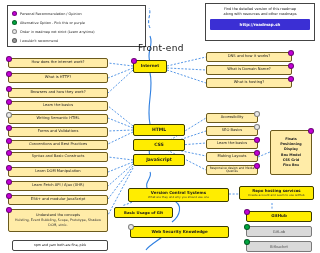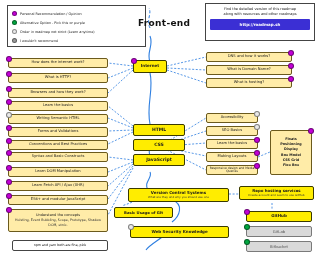--- a/index.html
+++ b/index.html
@@ -37,21 +37,21 @@
   #legend .dot{width:5px;height:5px;border-radius:50%;flex:0 0 auto;border:1px solid rgba(0,0,0,.4);box-sizing:border-box;}
   #legend .lbl{font-size:3.4px;color:#222;white-space:nowrap;}
 
   
   #promo{position:absolute;left:205px;top:3px;width:110px;height:38px;background:#fff;
          border:1px solid #444;box-sizing:border-box;padding:3px 4px;text-align:center;}
   #promo .line{font-size:3.5px;color:#222;line-height:1.35;}
   #promo .url{margin-top:3px;background:#3b2fd4;color:#fff;font-size:4px;font-weight:bold;
               padding:3px 0;border-radius:1px;}
 
-  #title{position:absolute;left:138px;top:18px;font-size:9px;font-weight:bold;
+  #title{position:absolute;left:138px;top:43px;font-size:9px;font-weight:normal;
          color:#111;letter-spacing:.3px;}
 
   .sub{font-size:2.9px;font-weight:normal;color:#333;margin-top:.5px;}
   .stack{font-size:3.4px;line-height:1.55;font-weight:bold;color:#1c1c1c;}
 </style>
 </head>
 <body>
 
 <div id="canvas">
 

